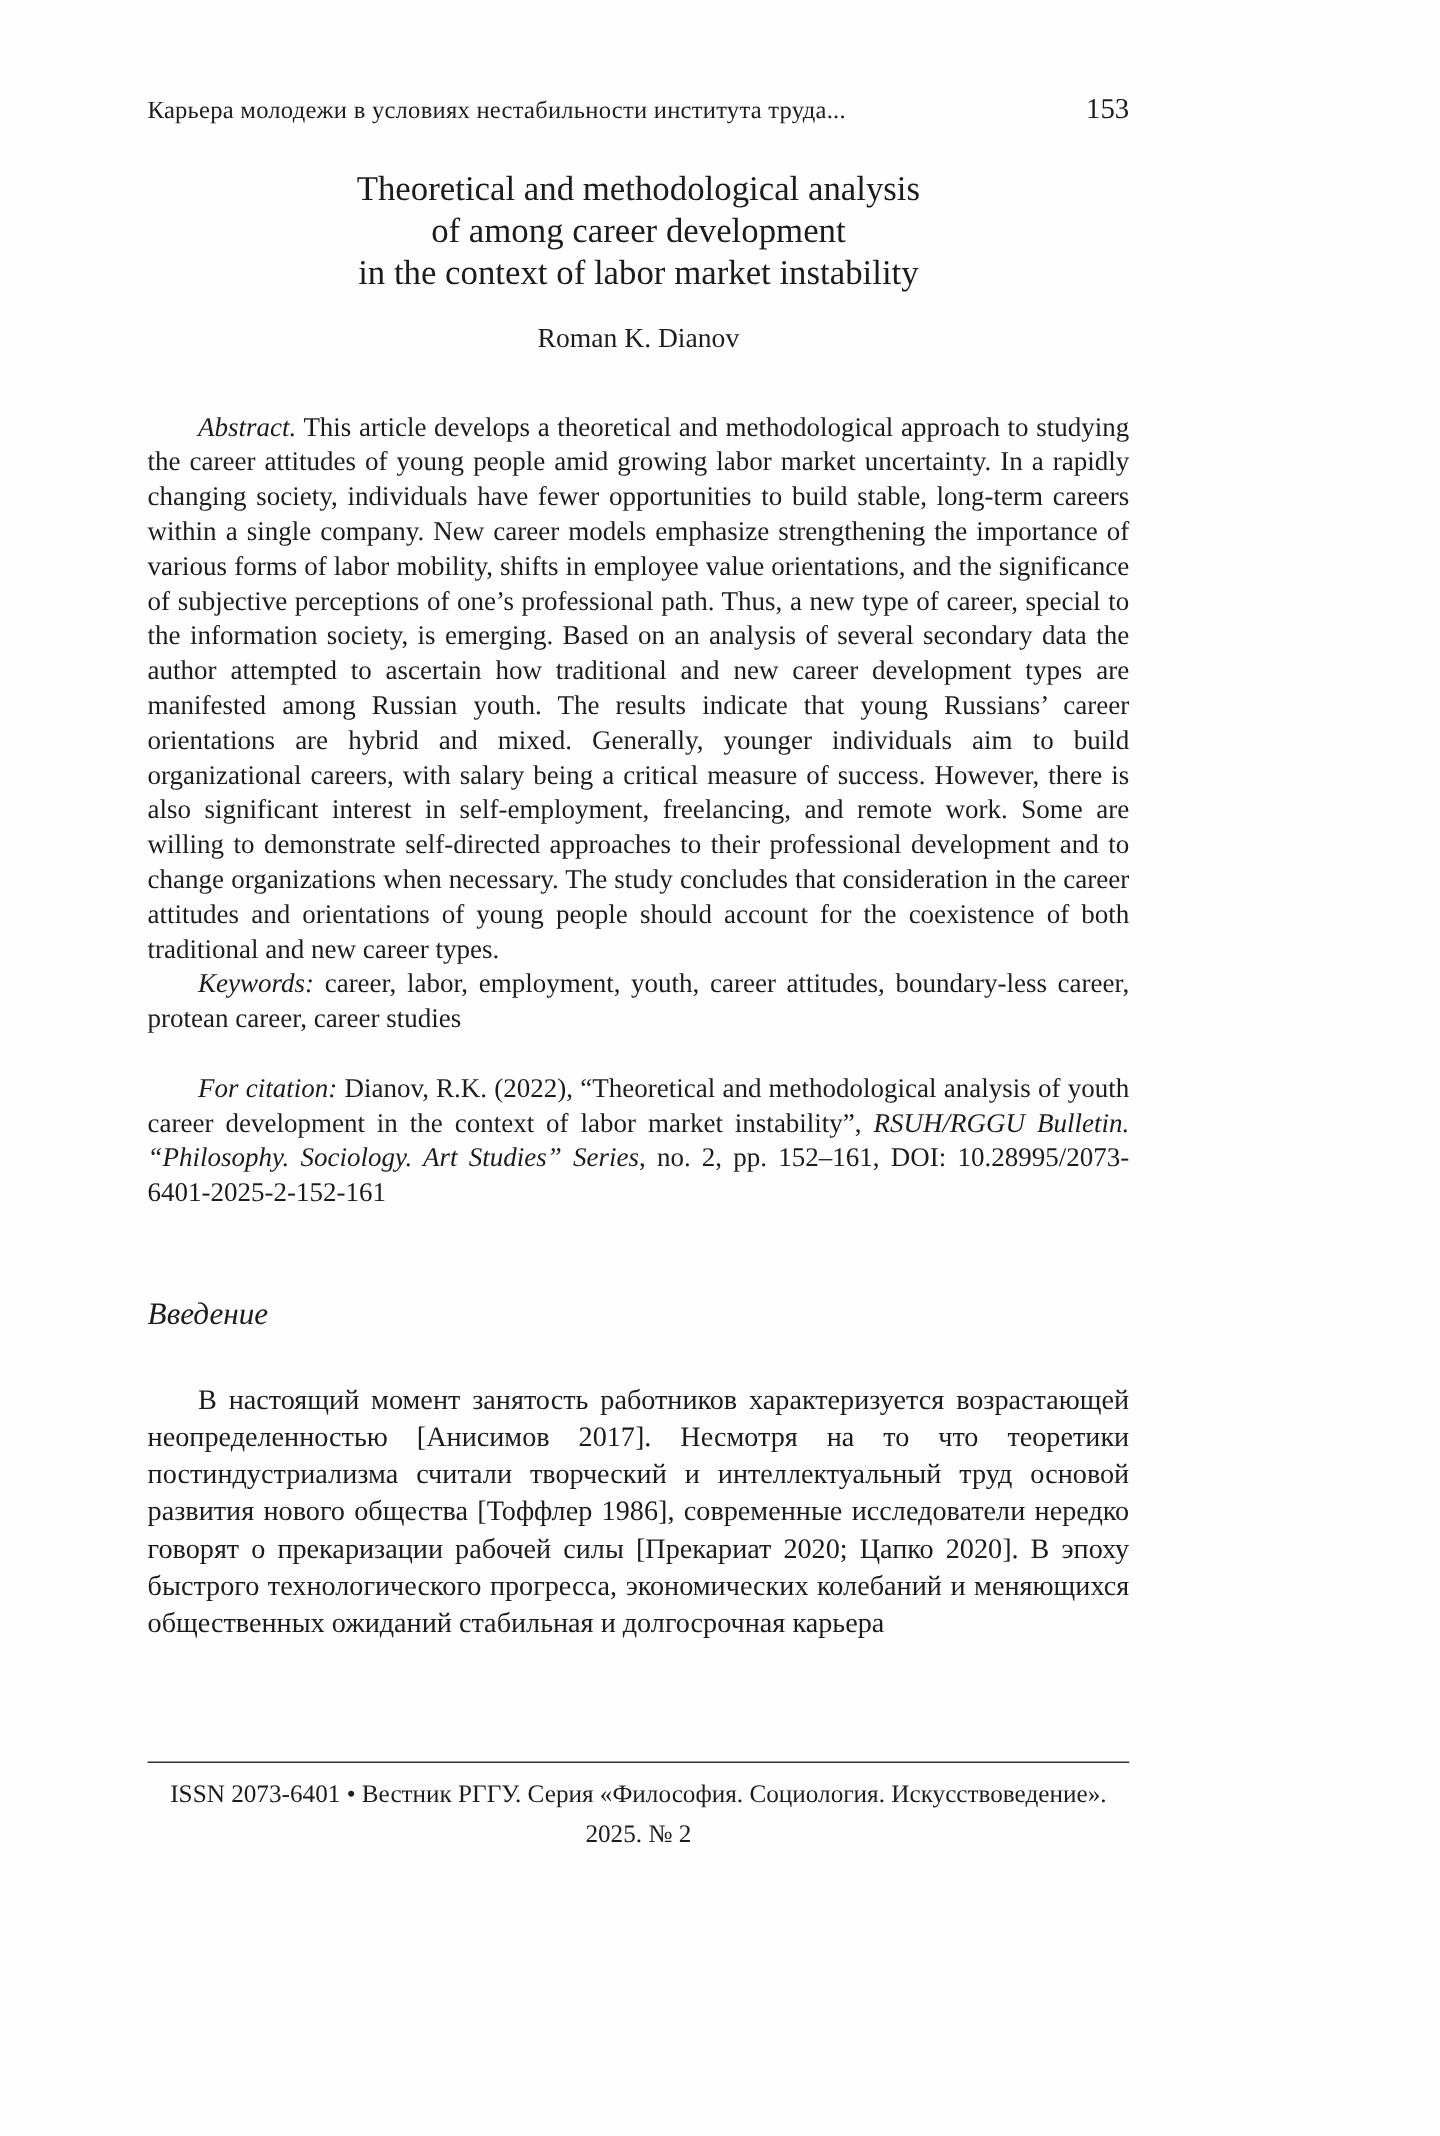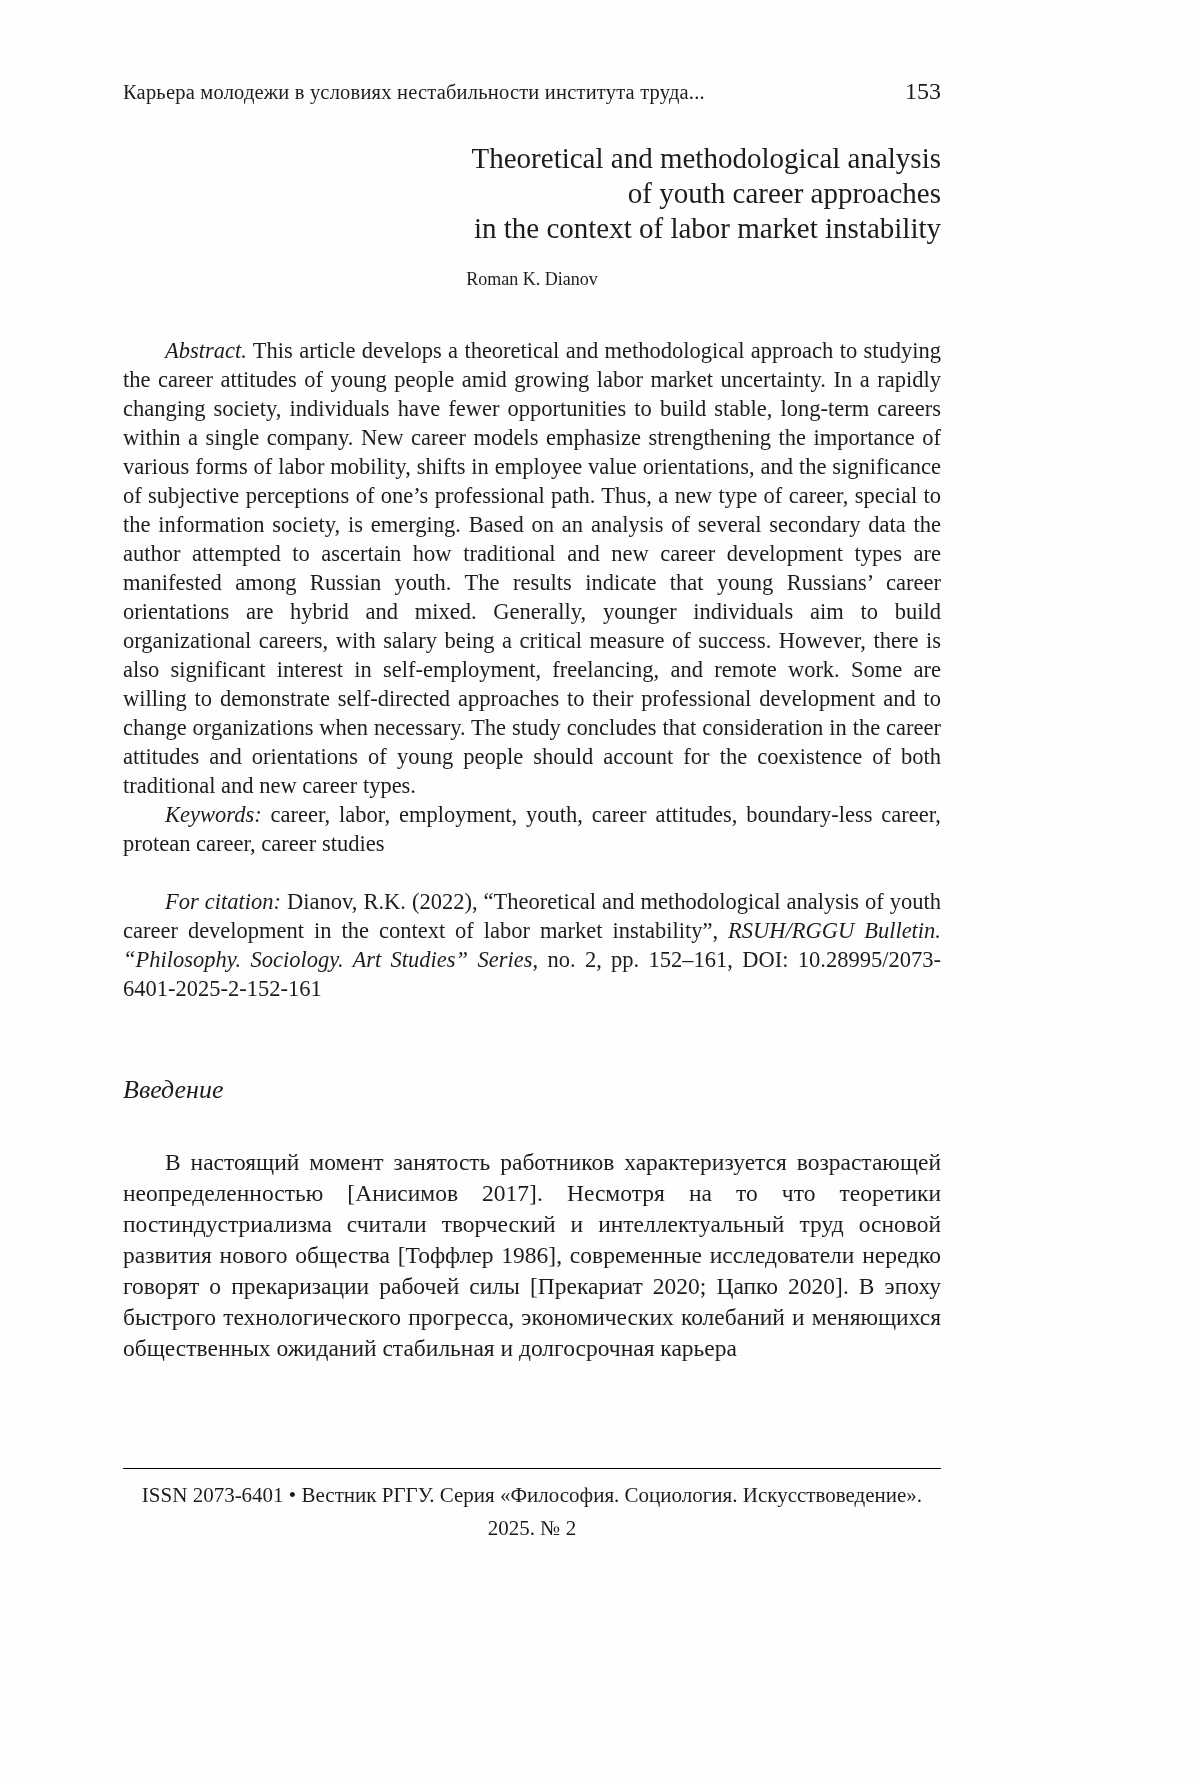--- a/index.html
+++ b/index.html
@@ -22,29 +22,29 @@
   .running-header {
     margin-top: 78px;
     display: flex;
     justify-content: space-between;
     align-items: baseline;
   }
   .running-title { font-size: 20.5px; letter-spacing: 0.2px; }
   .page-number { font-size: 24px; }
   .title {
     margin-top: 36px;
-    text-align: right;
+    text-align: center;
     font-weight: 400;
     font-size: 29px;
     line-height: 1.2;
   }
   .author {
     margin-top: 24px;
     text-align: center;
-    font-size: 18px;
+    font-size: 23px;
   }
   .affiliation {
     margin-top: 5px;
     text-align: center;
     font-style: italic;
     font-size: 23px;
   }
   .para {
     font-size: 22.5px;
     line-height: 29px;
@@ -85,21 +85,21 @@
 <div class="page">
   <div class="content">
 
     <div class="running-header">
       <span class="running-title">Карьера молодежи в условиях нестабильности института труда...</span>
       <span class="page-number">153</span>
     </div>
 
     <h1 class="title">
       <div>Theoretical and methodological analysis</div>
-      <div>of youth career approaches</div>
+      <div>of among career development</div>
       <div>in the context of labor market instability</div>
     </h1>
 
     <div class="author">Roman K. Dianov</div>
 
     <p class="para abstract-para"><span class="italic">Abstract.</span><span> This article develops a theoretical and methodological approach to studying the career attitudes of young people amid growing labor market uncertainty. In a rapidly changing society, individuals have fewer opportunities to build stable, long-term careers within a single company. New career models emphasize strengthening the importance of various forms of labor mobility, shifts in employee value orientations, and the significance of subjective perceptions of one’s professional path. Thus, a new type of career, special to the information society, is emerging. Based on an analysis of several secondary data the author attempted to ascertain how traditional and new career development types are manifested among Russian youth. The results indicate that young Russians’ career orientations are hybrid and mixed. Generally, younger individuals aim to build organizational careers, with salary being a critical measure of success. However, there is also significant interest in self-employment, freelancing, and remote work. Some are willing to demonstrate self-directed approaches to their professional development and to change organizations when necessary. The study concludes that consideration in the career attitudes and orientations of young people should account for the coexistence of both traditional and new career types.</span></p>
 
     <p class="para keywords-para"><span class="italic">Keywords:</span><span> career, labor, employment, youth, career attitudes, boundary-less career, protean career, career studies</span></p>
 
     <p class="para citation-para"><span class="italic">For citation:</span><span> Dianov, R.K. (2022), “Theoretical and methodological analysis of youth career development in the context of labor market instability”, </span><span class="italic">RSUH/RGGU Bulletin. “Philosophy. Sociology. Art Studies” Series</span><span>, no. 2, pp. 152–161, DOI: 10.28995/2073-6401-2025-2-152-161</span></p>

